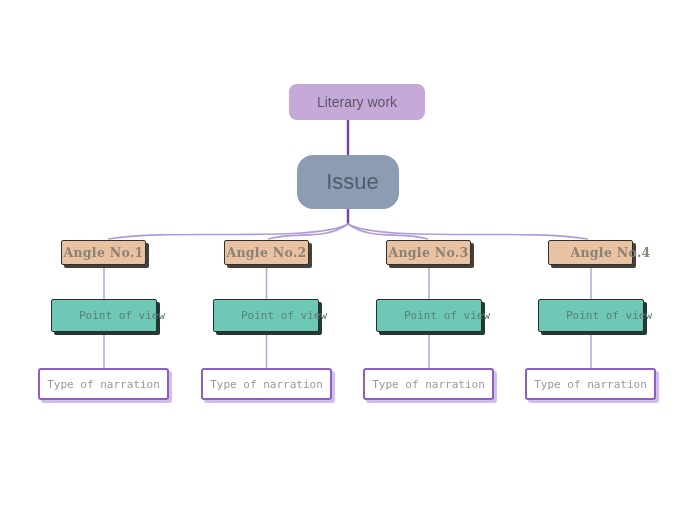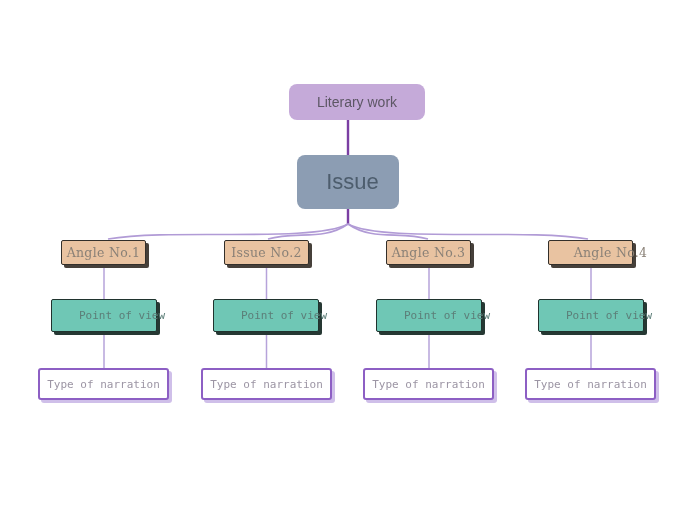--- a/index.html
+++ b/index.html
@@ -36,35 +36,35 @@
     width: 136px; height: 36px;
     background: #c5aad9;
     border-radius: 8px;
     color: #5d5765;
     font-size: 14px;
   }
   .node-issue {
     left: 297px; top: 155px;
     width: 102px; height: 54px;
     background: #8c9db3;
-    border-radius: 8px;
+    border-radius: 16px;
     color: #4d5d6d;
     font-size: 22px;
     padding-left: 9px;
   }
   .node-angle {
     top: 240px;
     width: 85px; height: 25px;
     background: #e9c3a1;
     border: 1.5px solid #332f2a;
     border-radius: 2px;
     box-shadow: 3px 3px 0 #46403a;
     color: #8a8177;
     font-family: "DejaVu Serif", "Liberation Serif", serif;
-    font-weight: normal;
+    font-weight: bold;
     font-size: 12.5px;
     letter-spacing: 0.3px;
   }
   .node-point {
     top: 299px;
     width: 106px; height: 33px;
     background: #6fc7b5;
     border: 1.5px solid #20332e;
     border-radius: 2px;
     box-shadow: 3px 3px 0 #263833;
@@ -125,21 +125,21 @@
     <path d="M591,333 L591,368" stroke="#b6a3da" stroke-width="1.5" fill="none"></path>
   </svg>
 
   <div class="node node-root">Literary work</div>
   <div class="node node-issue">Issue</div>
 
   <div class="node node-angle col1">Angle No.1</div>
   <div class="node node-point col1">Point of view</div>
   <div class="node node-narration col1">Type of narration</div>
 
-  <div class="node node-angle col2">Issue No.2</div>
+  <div class="node node-angle col2">Angle No.2</div>
   <div class="node node-point col2">Point of view</div>
   <div class="node node-narration col2">Type of narration</div>
 
   <div class="node node-angle col3">Angle No.3</div>
   <div class="node node-point col3">Point of view</div>
   <div class="node node-narration col3">Type of narration</div>
 
   <div class="node node-angle col4">Angle No.4</div>
   <div class="node node-point col4">Point of view</div>
   <div class="node node-narration col4">Type of narration</div>

